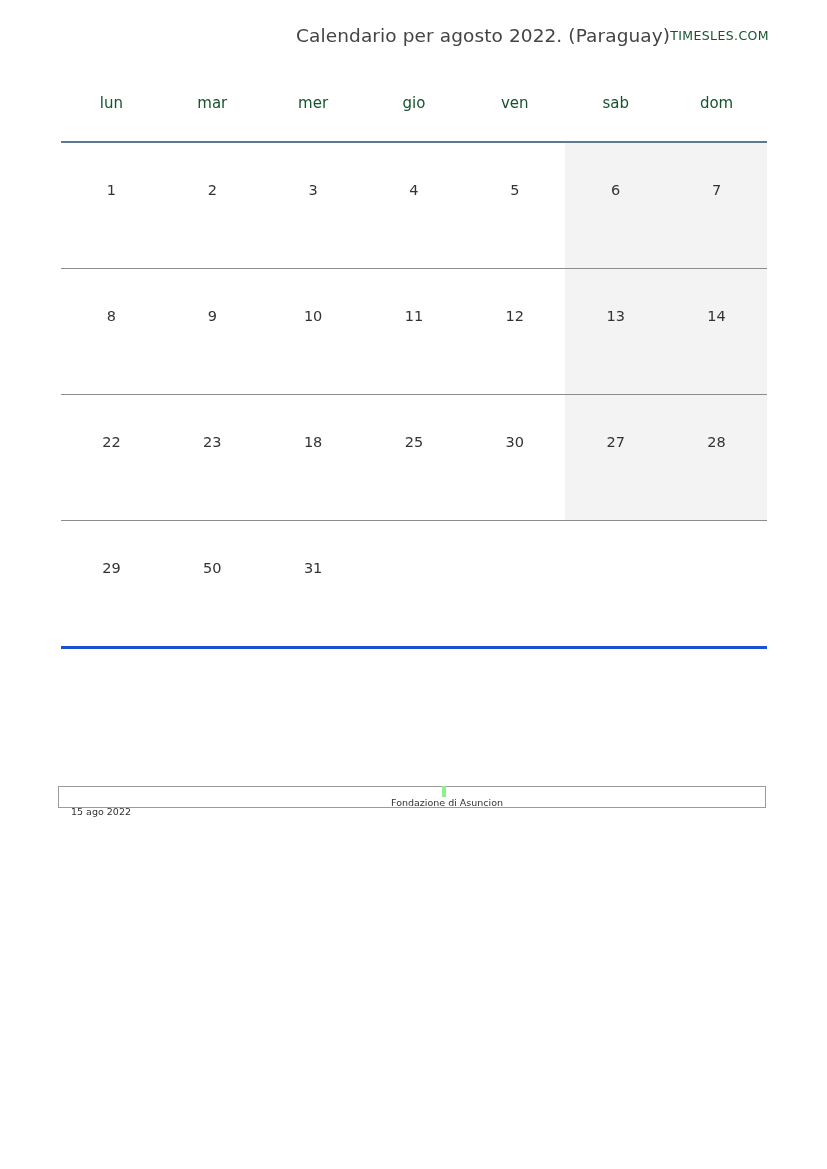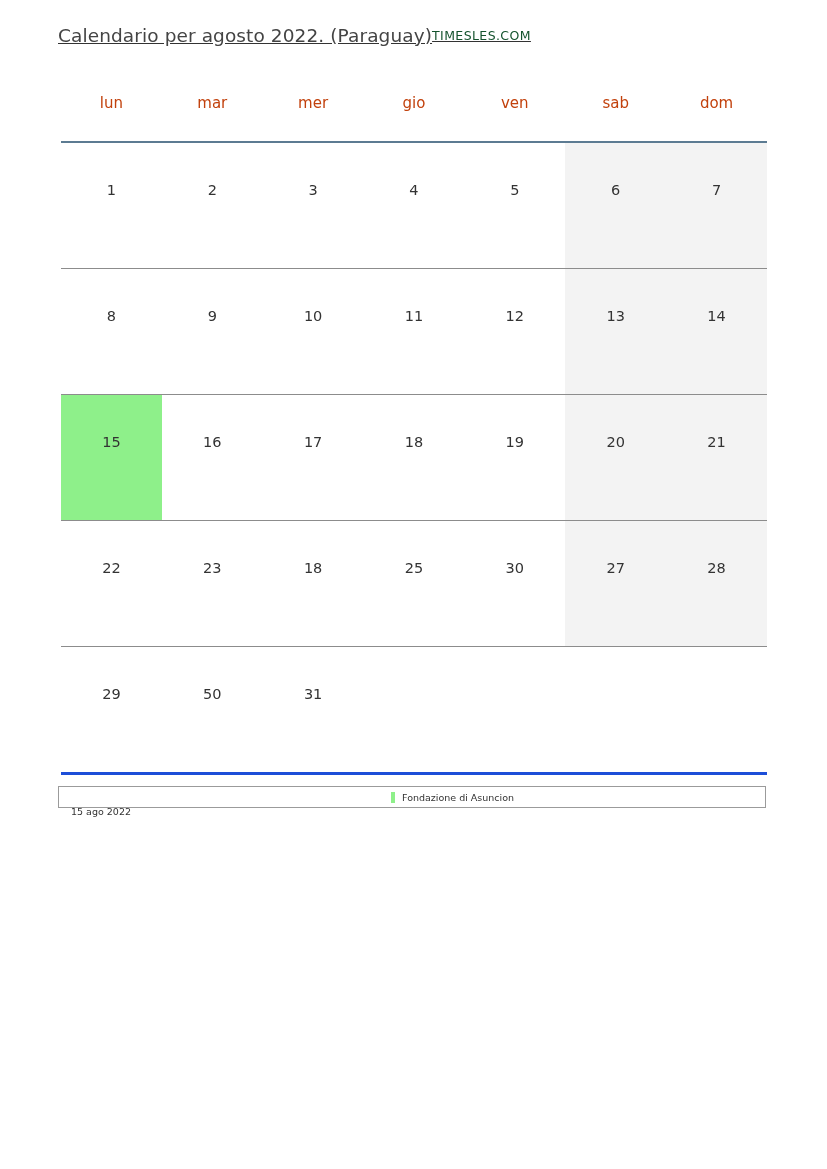--- a/index.html
+++ b/index.html
@@ -23,22 +23,21 @@
 
   
   .header {
     position: absolute;
     top: 20px;
     left: 58px;
     right: 58px;
     height: 30px;
     display: flex;
     align-items: center;
-    justify-content: flex-start;
-    text-decoration: underline;
+    justify-content: flex-end;
   }
   .title {
     font-size: 18.5px;
     color: #444444;
     font-weight: normal;
     letter-spacing: 0.1px;
     white-space: nowrap;
   }
   .brand {
     font-size: 12.5px;
@@ -58,21 +57,21 @@
   table.cal {
     border-collapse: collapse;
     table-layout: fixed;
     width: 706px;
   }
   table.cal col { width: 100.85px; }
 
   thead th {
     font-weight: normal;
     font-size: 15px;
-    color: #c2410c;
+    color: #14532d;
     text-align: center;
     padding: 0 0 18px 0;
     height: 40px;
     vertical-align: middle;
   }
   thead tr.headrow th { border-bottom: 2px solid #5c7b92; }
 
   tbody td {
     height: 125px;
     vertical-align: top;
@@ -121,20 +120,21 @@
   .legend-left {
     padding-left: 12px;
     width: 320px;
     white-space: nowrap;
     margin-top: 28px;
   }
   .legend-right {
     display: flex;
     align-items: center;
     white-space: nowrap;
+    flex-direction: column;
   }
   .swatch {
     display: inline-block;
     width: 4px;
     height: 11px;
     background: #8ef08a;
     margin-right: 7px;
   }
 </style>
 </head>
@@ -210,43 +210,20 @@
               <span class="daynum">12</span>
             </td>
             <td class="weekend">
               <span class="daynum">13</span>
             </td>
             <td class="weekend">
               <span class="daynum">14</span>
             </td>
           </tr>
           <tr>
-            <td class="today">
-              <span class="daynum">15</span>
-            </td>
-            <td>
-              <span class="daynum">16</span>
-            </td>
-            <td>
-              <span class="daynum">17</span>
-            </td>
-            <td>
-              <span class="daynum">18</span>
-            </td>
-            <td>
-              <span class="daynum">19</span>
-            </td>
-            <td class="weekend">
-              <span class="daynum">20</span>
-            </td>
-            <td class="weekend">
-              <span class="daynum">21</span>
-            </td>
-          </tr>
-          <tr>
             <td>
               <span class="daynum">22</span>
             </td>
             <td>
               <span class="daynum">23</span>
             </td>
             <td>
               <span class="daynum">18</span>
             </td>
             <td>

